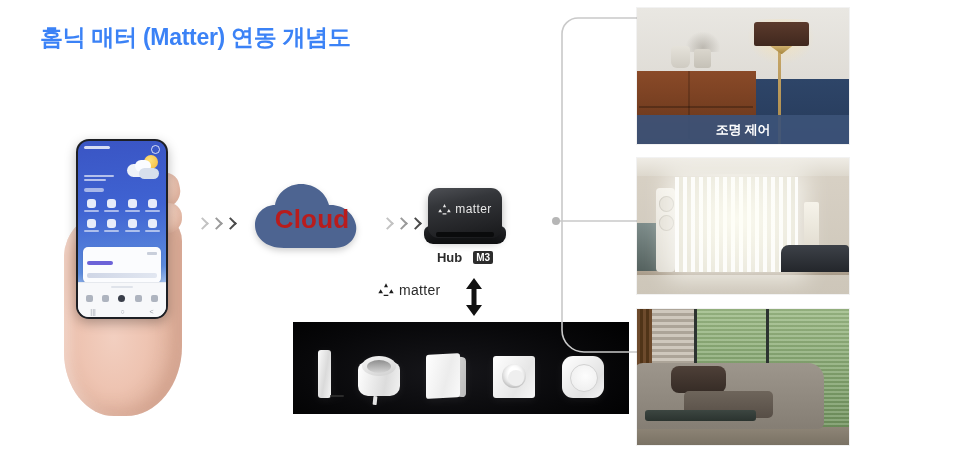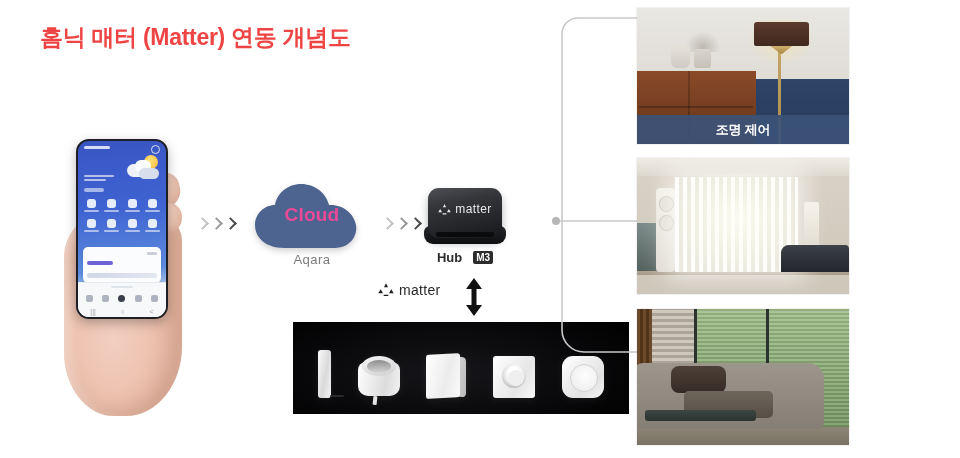--- a/index.html
+++ b/index.html
@@ -13,21 +13,21 @@
     font-family: "Liberation Sans", "DejaVu Sans", sans-serif;
   }
   .stage { position: absolute; inset: 0; }
 
   
   .title {
     position: absolute;
     left: 40px; top: 22px;
     font-size: 23px;
     font-weight: bold;
-    color: #ef4444;
+    color: #3b82f6;
     letter-spacing: -0.3px;
     white-space: nowrap;
   }
 
   
   .phone-wrap { position: absolute; left: 58px; top: 133px; width: 140px; height: 290px; }
   .hand {
     position: absolute; left: 6px; top: 78px;
     width: 118px; height: 205px;
     background:
@@ -110,22 +110,22 @@
   .chev.c3 { border-color: #4a4a4a; }
 
   
   .cloud-wrap { position: absolute; left: 253px; top: 182px; width: 118px; height: 92px; }
   .cloud {
     position: absolute; left: 0; top: 0; width: 118px; height: 68px;
     filter: drop-shadow(0 3px 3px rgba(0,0,0,.18));
   }
   .cloud-txt {
     position: absolute; left: 0; right: 0; top: 22px;
-    text-align: center; color: #ec4899;
-    font-size: 19px; font-weight: bold; letter-spacing: .2px;
+    text-align: center; color: #b91c1c;
+    font-size: 26px; font-weight: bold; letter-spacing: .2px;
   }
   .cloud-label {
     position: absolute; left: 0; right: 0; top: 70px;
     text-align: center; color: #7b7b7b; font-size: 13px; letter-spacing: .5px;
   }
 
   
   .hub-wrap { position: absolute; left: 424px; top: 188px; width: 82px; height: 88px; }
   .hub-body {
     position: absolute; left: 4px; top: 0; width: 74px; height: 50px;
@@ -355,21 +355,20 @@
     <div class="chev c1"></div>
     <div class="chev c2"></div>
     <div class="chev c3"></div>
   </div>
 
   <div class="cloud-wrap">
     <svg class="cloud" viewBox="0 0 118 68">
       <path d="M31 66 C12 66 2 55 2 43 C2 32 11 23 22 23 C24 11 35 2 48 2 C62 2 73 11 76 23 C89 22 101 31 103 43 C105 56 95 66 82 66 Z" fill="#4d6491"></path>
     </svg>
     <div class="cloud-txt">Cloud</div>
-    <div class="cloud-label">Aqara</div>
   </div>
 
   <div class="chevrons" style="left:383px; top:219px;">
     <div class="chev c1"></div>
     <div class="chev c2"></div>
     <div class="chev c3"></div>
   </div>
 
   <div class="hub-wrap">
     <div class="hub-base"></div>

